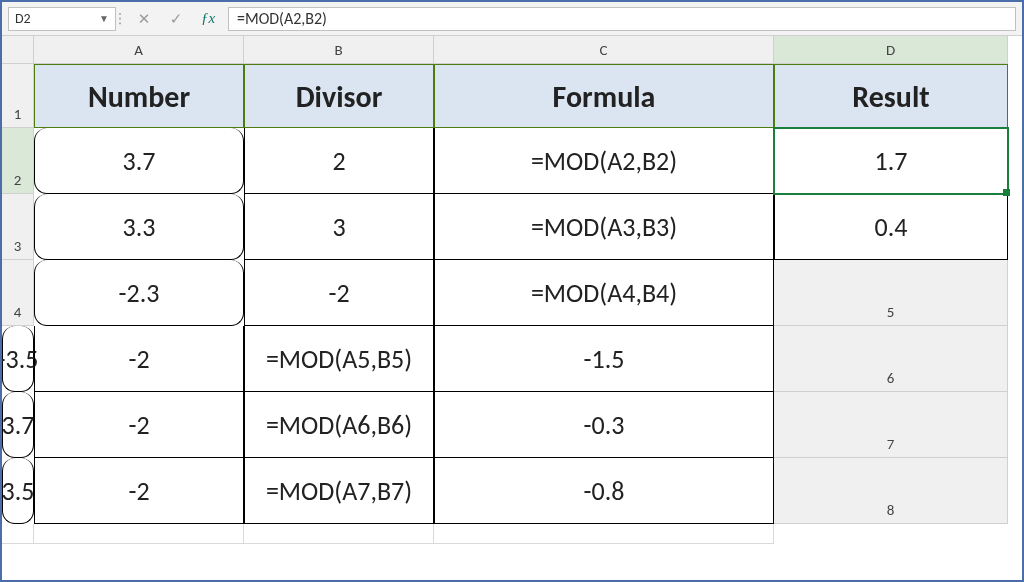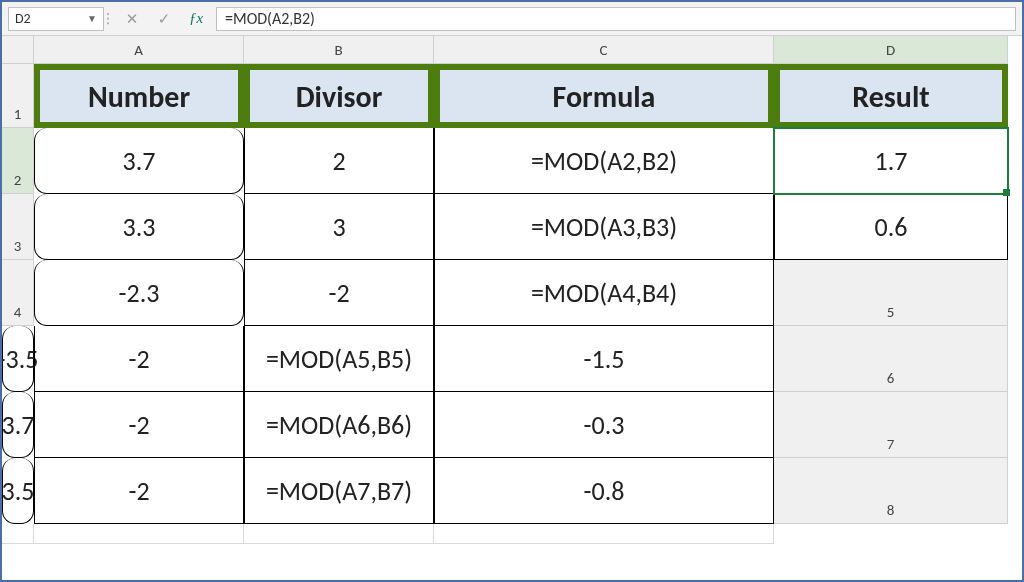--- a/index.html
+++ b/index.html
@@ -16,21 +16,21 @@
       overflow: hidden;
     }
     .formula-bar {
       display: flex;
       align-items: center;
       height: 34px;
       background: #f3f3f3;
       border-bottom: 1px solid #d0d0d0;
     }
     .name-box {
-      width: 96px;
+      width: 108px;
       height: 24px;
       background: #fff;
       border: 1px solid #c0c0c0;
       margin-left: 6px;
       display: flex;
       align-items: center;
       padding: 0 6px;
       font-size: 14px;
       color: #333;
       text-align: center;
@@ -121,21 +121,21 @@
       align-items: center;
       justify-content: center;
       font-size: 26px;
       color: #222;
       position: relative;
     }
     .hcell {
       background: #dbe5f1;
       font-weight: bold;
       font-size: 30px;
-      border: 6px solid #4d7c0f;
+      border: 1px solid #4d7c0f;
     }
     .dcell {
       border: 1px solid #000;
       border-top: none;
     }
     .dcell.left-edge {
       border-left: 1px solid #000;
       border-radius: 13px;
     }
     .selected {
@@ -189,21 +189,21 @@
   <div class="cell dcell">=MOD(A2,B2)</div>
   <div class="cell dcell selected">
     <span>1.7</span>
     <div class="fill-handle"></div>
   </div>
 
   <div class="row-header">3</div>
   <div class="cell dcell left-edge">3.3</div>
   <div class="cell dcell">3</div>
   <div class="cell dcell">=MOD(A3,B3)</div>
-  <div class="cell dcell">0.6</div>
+  <div class="cell dcell">0.4</div>
 
   <div class="row-header">4</div>
   <div class="cell dcell left-edge">-2.3</div>
   <div class="cell dcell">-2</div>
   <div class="cell dcell">=MOD(A4,B4)</div>
 
   <div class="row-header">5</div>
   <div class="cell dcell left-edge">-3.5</div>
   <div class="cell dcell">-2</div>
   <div class="cell dcell">=MOD(A5,B5)</div>

